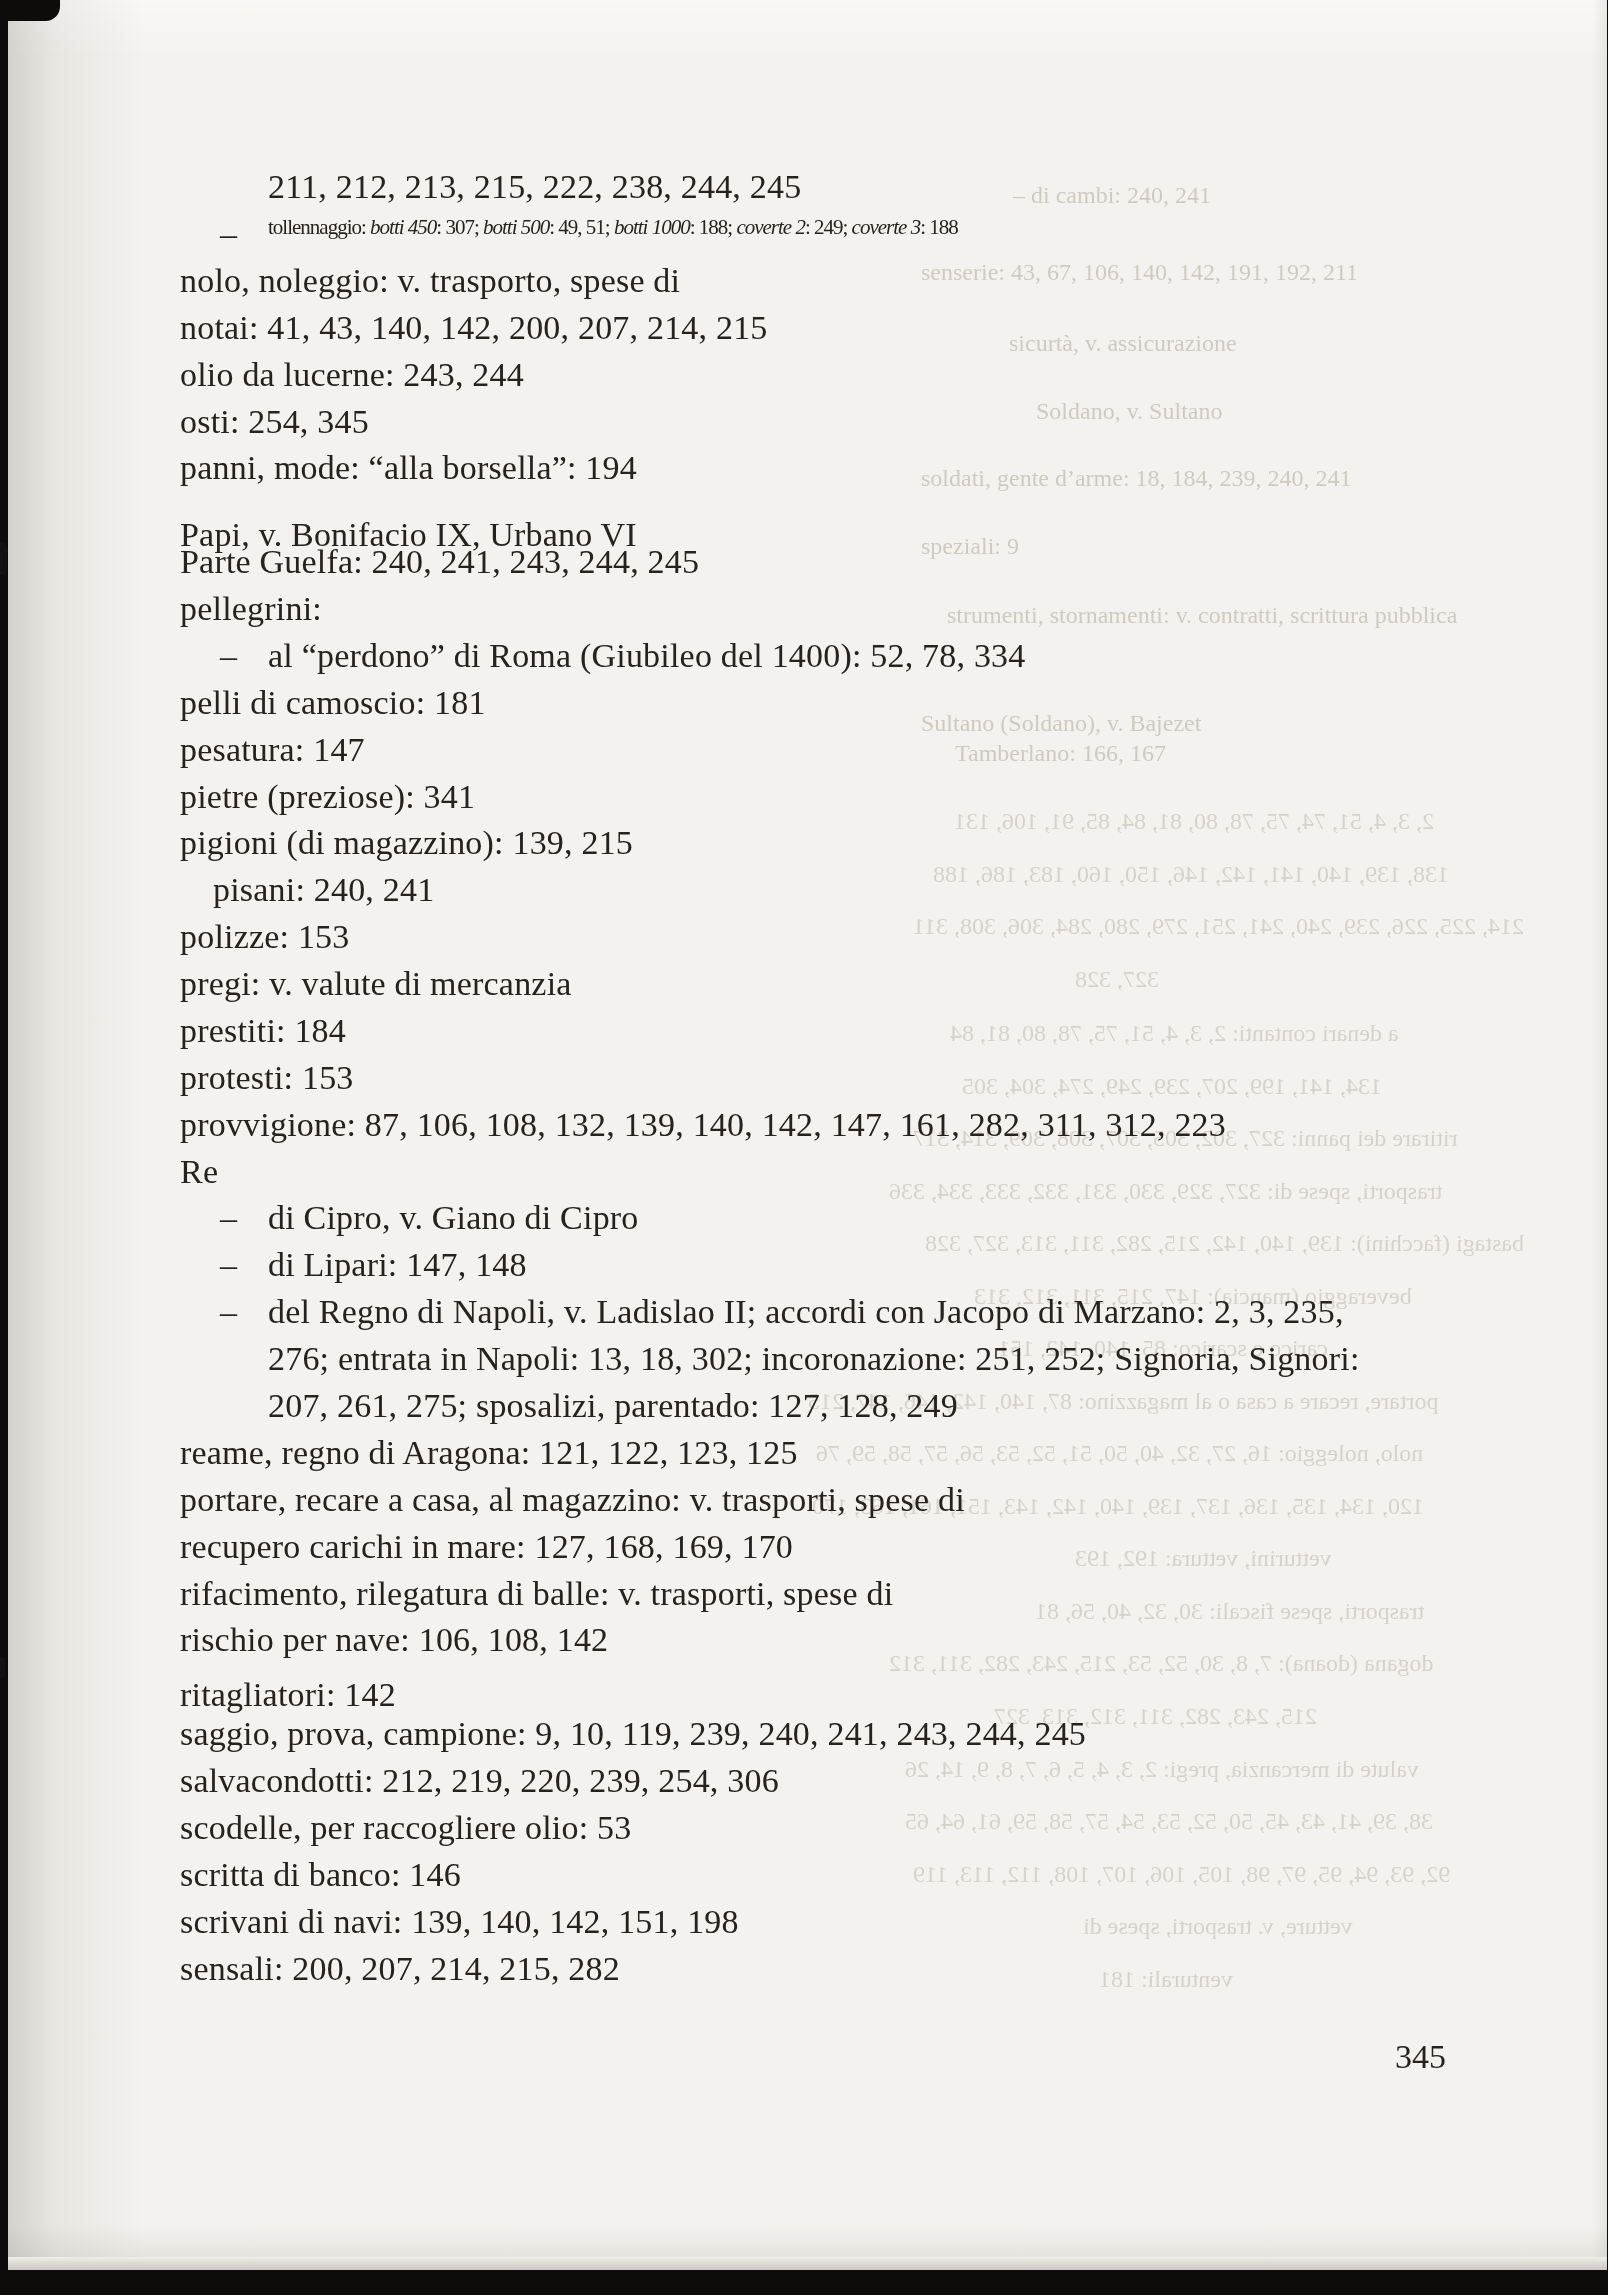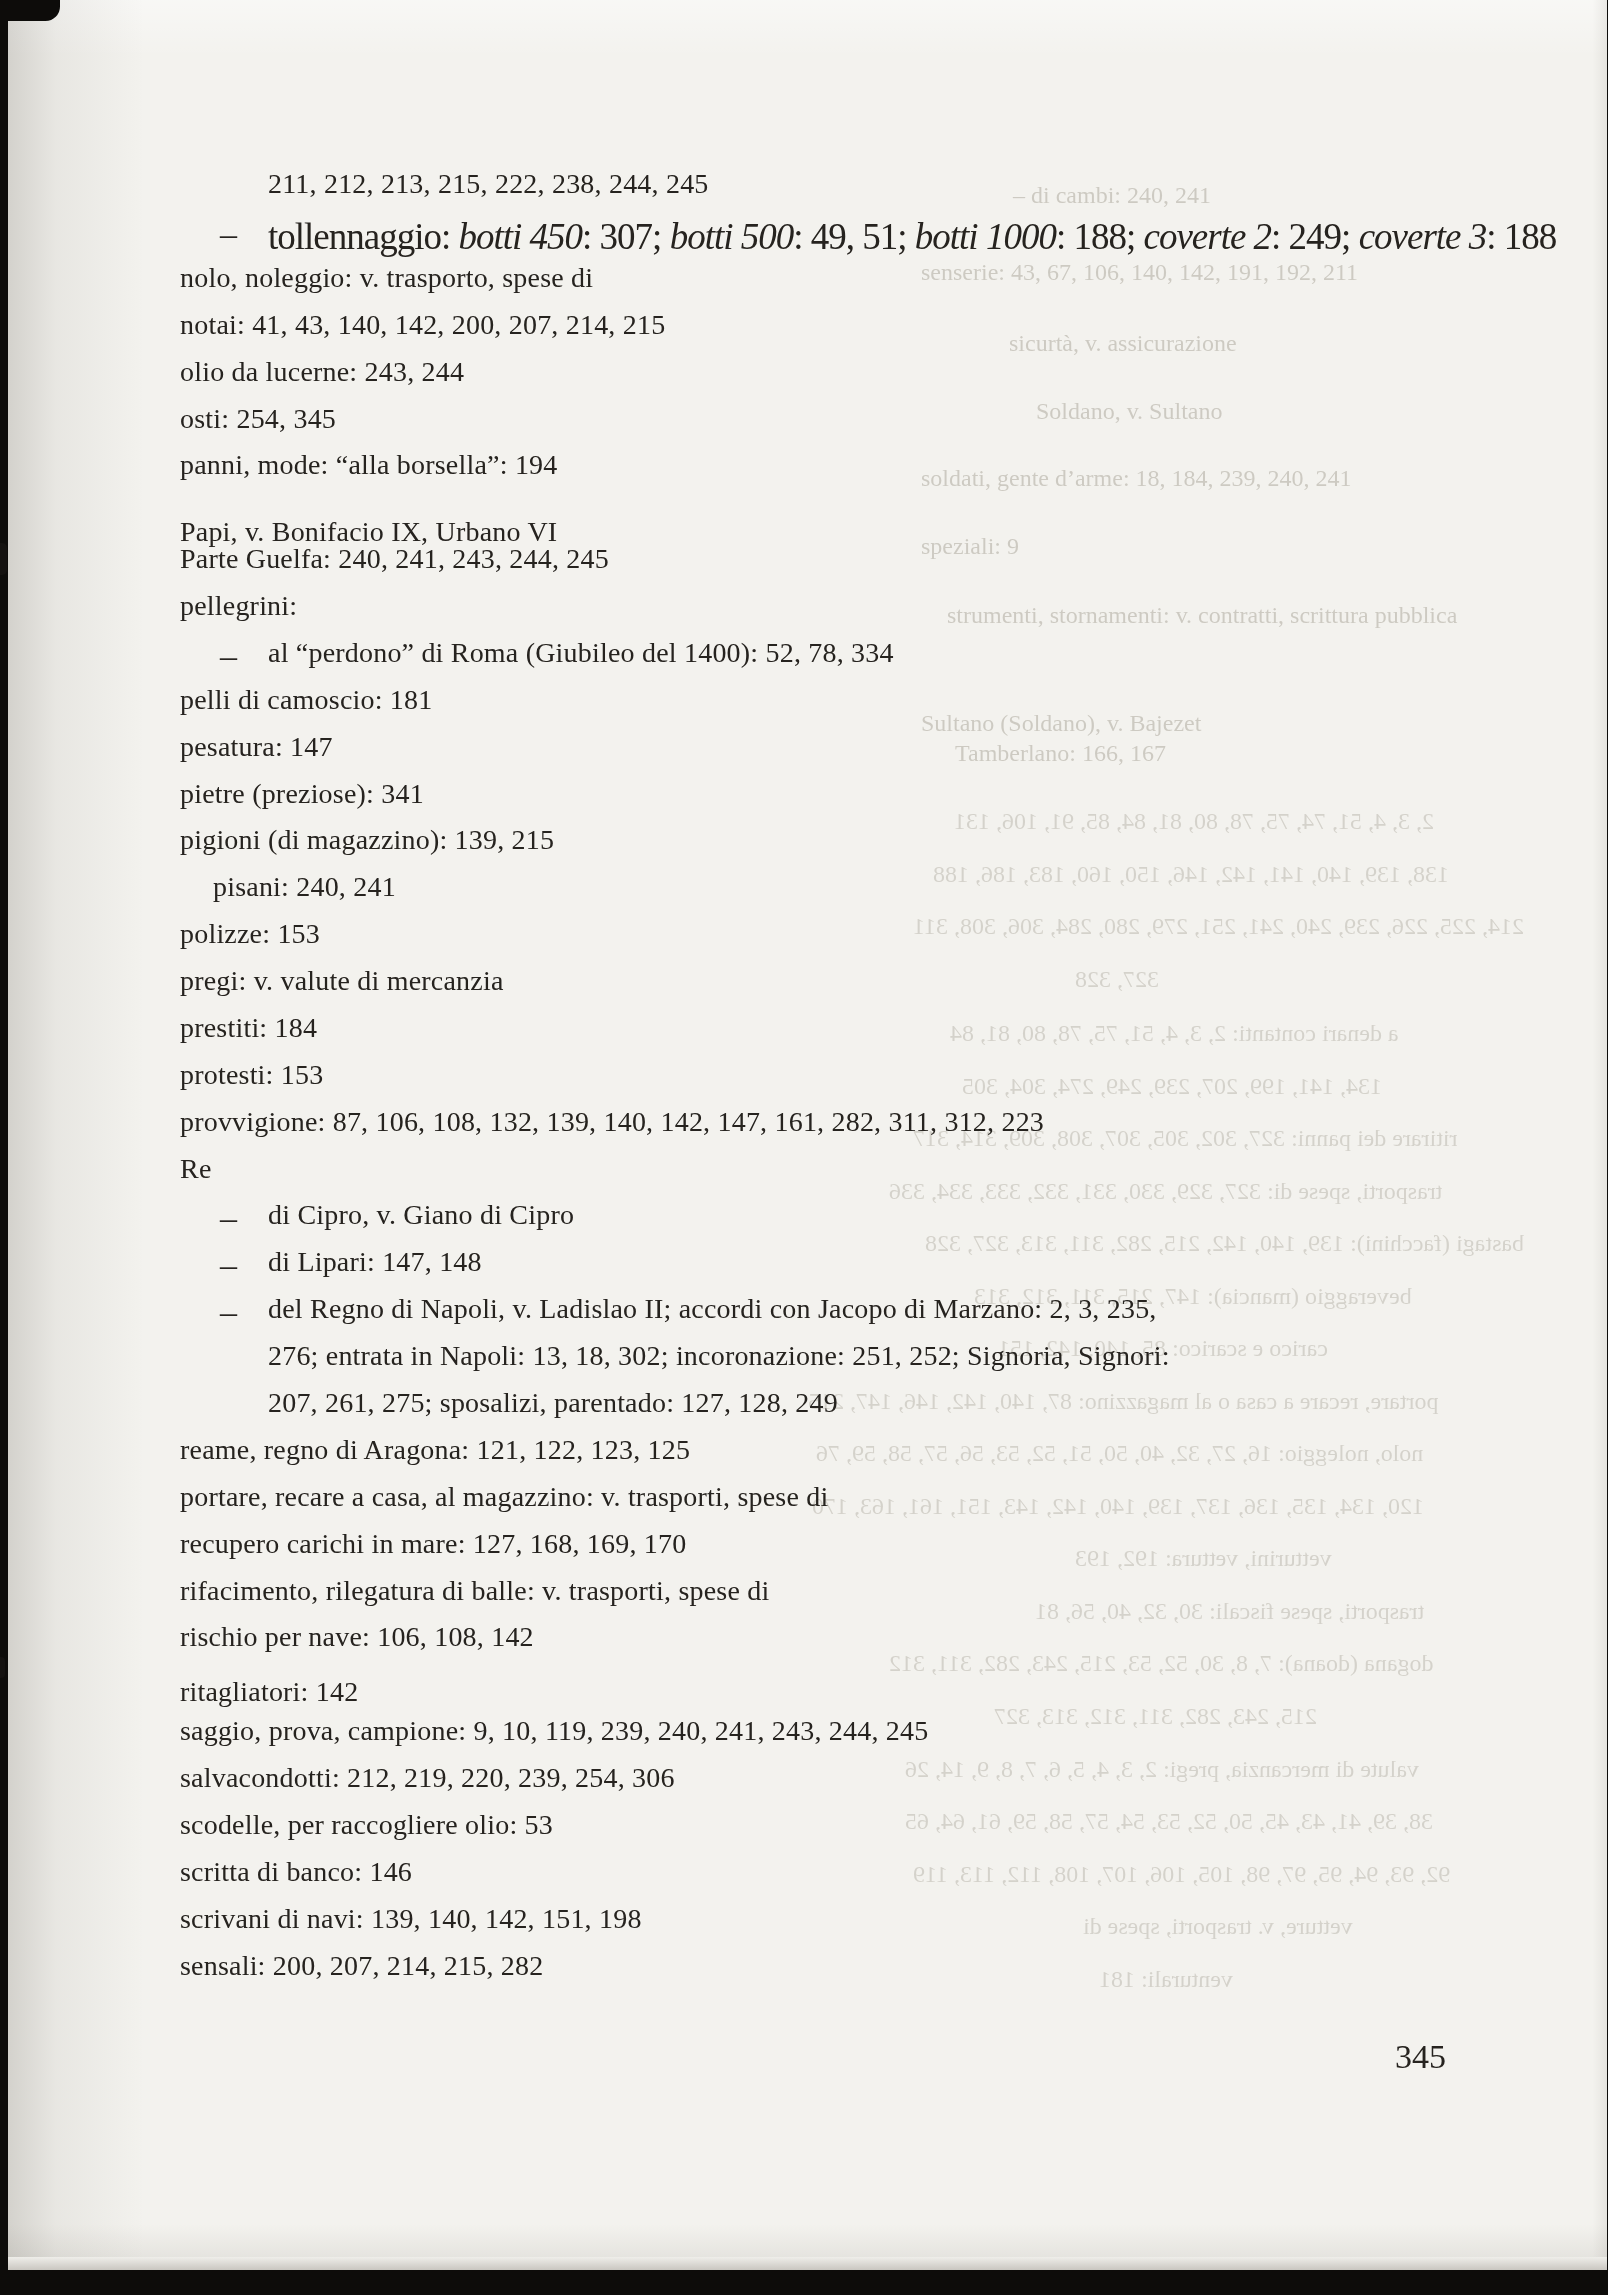--- a/index.html
+++ b/index.html
@@ -12,23 +12,23 @@
       linear-gradient(180deg, rgba(255,255,255,0.45) 0px, rgba(255,255,255,0.0) 57px),
       linear-gradient(0deg, rgba(130,125,115,0.16) 0px, rgba(130,125,115,0.0) 44px);
     border-top-left-radius:11.3px;}
   #bottom-edge{position:absolute;left:8px;top:2257px;width:1599px;height:13px;
     background:linear-gradient(180deg,#efeeea,#c9c6c0);}
   #corner-tl{position:absolute;left:0;top:0;width:60px;height:21px;background:#0d0c0a;
     border-bottom-right-radius:14.5px;}
   .edge-tick{position:absolute;left:0;background:#141210;}
   #tick-1{top:543px;width:7.3px;height:32px;border-radius:0 4.8px 4.8px 0;}
   #tick-2{top:1657px;width:4.8px;height:21px;border-radius:0 4px 4px 0;}
-  .line{position:absolute;white-space:nowrap;font-size:28px;color:#26231f;
+  .line{position:absolute;white-space:nowrap;font-size:34px;color:#26231f;
         letter-spacing:0.2px;}
-  .line.tight{font-size:37px;letter-spacing:-1px;}
+  .line.tight{font-size:21px;letter-spacing:-1px;}
   .line .it{font-style:italic;}
   .dash{position:absolute;font-size:34px;color:#26231f;}
   #folio{position:absolute;left:1387px;top:2038px;font-size:34px;color:#26231f;}
   .bleed{position:absolute;white-space:nowrap;font-size:24px;color:#77705f;
          filter:blur(0.5px);}
   .bleed.soft{opacity:0.30;}
   .bleed.mir{opacity:0.24;transform:scaleX(-1);transform-origin:center;}
 </style>
 </head>
 <body>

